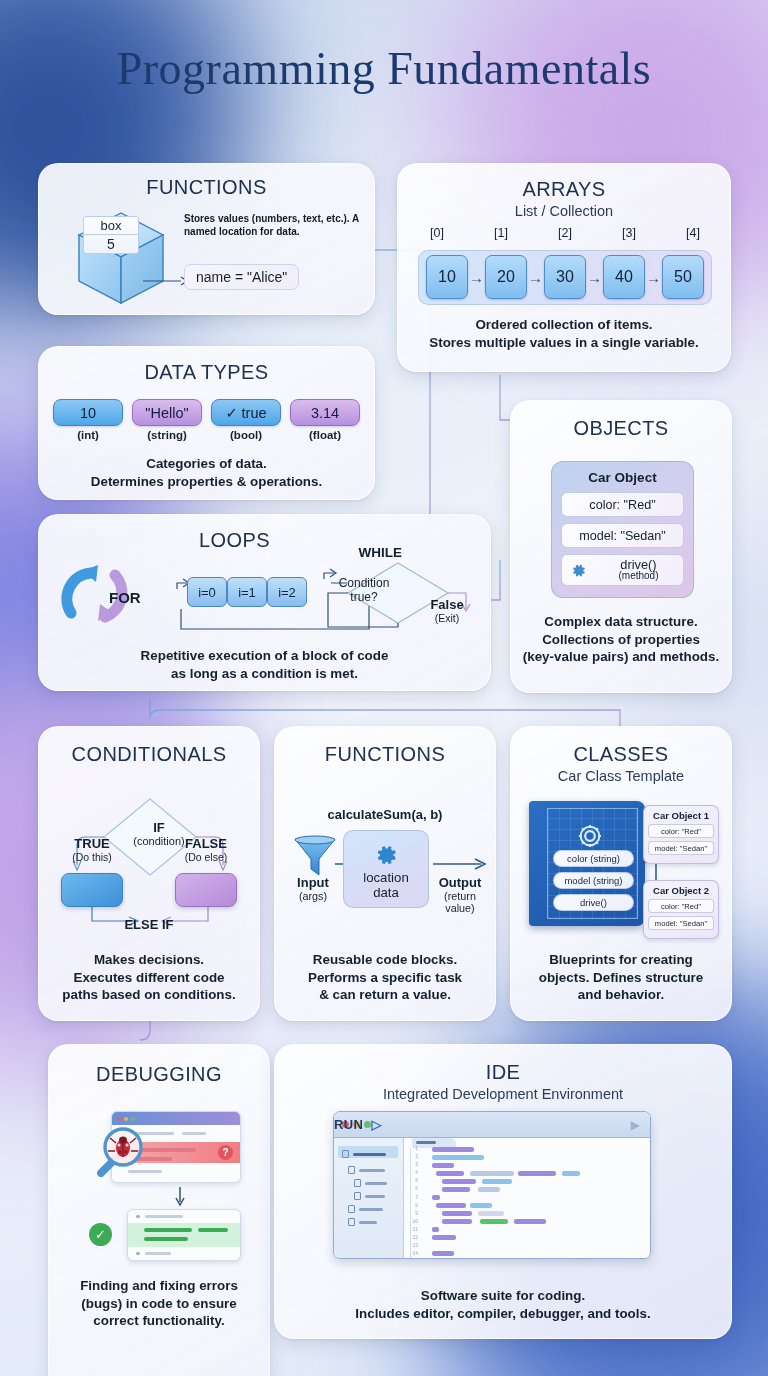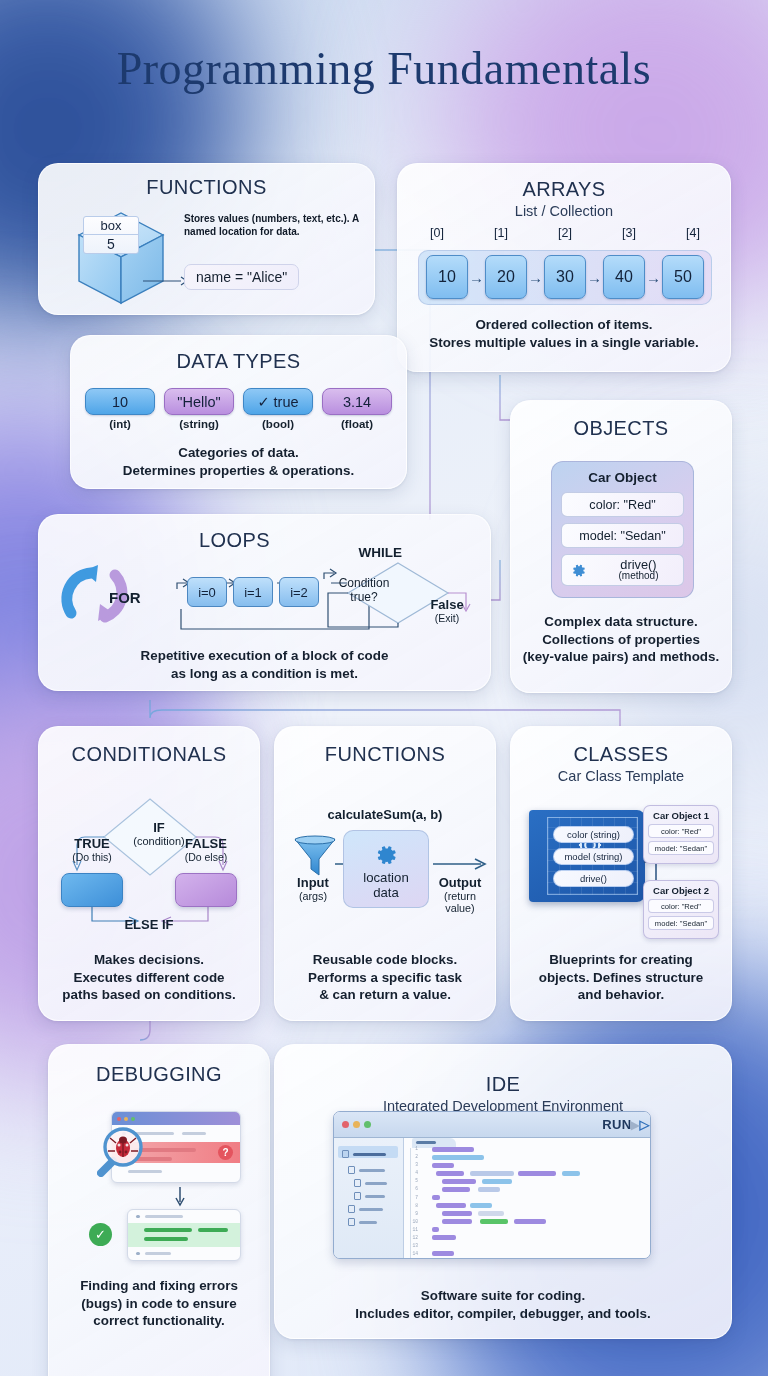--- a/index.html
+++ b/index.html
@@ -102,21 +102,21 @@
     display: flex; align-items: center; justify-content: center;
     box-shadow: 0 1px 2px rgba(30,60,110,.25);
   }
   .arr-arrow { color: #2a4e77; font-size: 15px; }
   .idx-row { position: absolute; left: 22px; top: 62px; width: 290px;
     display: flex; justify-content: space-between; padding: 0 10px; }
   .idx { font-size: 12.5px; color: #14243c; }
   #c-arrays .desc { position: absolute; left: 14px; right: 14px; top: 152px; }
 
   
-  #c-datatypes { left: 38px; top: 335px; width: 337px; height: 154px; margin-left: 32px; }
+  #c-datatypes { left: 38px; top: 346px; width: 337px; height: 154px; }
   #c-datatypes .card-h { margin-top: 14px; }
   .dt-row { position: absolute; left: 14px; right: 14px; top: 52px;
     display: flex; justify-content: space-between; }
   .dt-item { width: 70px; text-align: center; }
   .dt-chip {
     height: 27px; border-radius: 8px; font-size: 14.5px; color: #13203a;
     display: flex; align-items: center; justify-content: center; gap: 3px;
     box-shadow: 0 1px 2px rgba(40,60,110,.22);
   }
   .chip-blue { background: linear-gradient(180deg,#8ec8f5,#4fa5e8); border: 1px solid #3f87c6; }
@@ -145,21 +145,21 @@
   .obj-prop.method { height: 32px; justify-content: flex-start; padding-left: 8px; gap: 7px; }
   .obj-method-txt { text-align: center; flex: 1; line-height: 1.05; }
   .obj-method-txt .m { font-size: 12.8px; }
   .obj-method-txt .s { font-size: 10px; }
   #c-objects .desc { position: absolute; left: 10px; right: 10px; top: 212px; }
 
   
   #c-loops { left: 38px; top: 514px; width: 453px; height: 177px; }
   #c-loops .card-h { margin-top: 14px; margin-left: -60px; }
   .while-lbl { position: absolute; right: 88px; top: 30px; font-size: 13.5px; font-weight: 700; color: #13202f; }
-  .loop-cells { position: absolute; left: 148px; top: 62px; display: flex; align-items: center; gap: 6px; }
+  .loop-cells { position: absolute; left: 148px; top: 62px; display: flex; align-items: center; }
   .loop-cell {
     width: 40px; height: 30px; border-radius: 6px;
     background: linear-gradient(180deg,#bfe0fb,#86bdee);
     border: 1px solid #4c87c1; color: #12223a; font-size: 13px;
     display: flex; align-items: center; justify-content: center;
   }
   .diamond-txt { position: absolute; right: 84px; top: 62px; width: 84px; text-align: center;
     font-size: 12px; color: #13202f; line-height: 1.15; }
   .false-lbl { position: absolute; right: 12px; top: 82px; width: 62px; text-align: center; }
   .false-lbl .b { font-size: 13px; font-weight: 700; color: #12202f; }
@@ -203,21 +203,21 @@
   .fn-io .b { font-size: 13px; font-weight: 700; color: #12202f; }
   .fn-io .s { font-size: 10.8px; color: #12202f; line-height: 1.12; }
   #fn-input { left: 8px; top: 148px; width: 60px; }
   #fn-output { right: 4px; top: 148px; width: 62px; }
   #c-functions .desc { position: absolute; left: 8px; right: 8px; top: 224px; }
 
   
   #c-classes { left: 510px; top: 726px; width: 222px; height: 295px; }
   #c-classes .card-h { margin-top: 16px; }
   .bp {
-    position: absolute; left: 18px; top: 83px; width: 116px; height: 92px;
+    position: absolute; left: 18px; top: 74px; width: 116px; height: 125px;
     border-radius: 4px 8px 8px 4px;
     background: linear-gradient(150deg,#2a6fc4,#1d56a8);
     box-shadow: 0 3px 7px rgba(20,50,100,.35);
   }
   .bp-inner { position: absolute; left: 18px; top: 7px; right: 7px; bottom: 7px;
     border: 1px solid rgba(170,205,245,.65);
     background:
       repeating-linear-gradient(0deg, rgba(255,255,255,.09) 0 1px, transparent 1px 11px),
       repeating-linear-gradient(90deg, rgba(255,255,255,.09) 0 1px, transparent 1px 11px);
   }
@@ -263,31 +263,31 @@
   .win2 { position: absolute; left: 78px; top: 164px; width: 114px; height: 52px;
     border-radius: 6px; background: #fbfcfe; border: 1px solid #d3dae8; overflow: hidden;
     box-shadow: 0 2px 5px rgba(45,60,110,.15); }
   .ok-band { position: absolute; left: 0; right: 0; top: 13px; height: 24px; background: #d3f2dc; }
   .check { position: absolute; left: 40px; top: 178px; width: 23px; height: 23px; border-radius: 50%;
     background: #3dab55; display: flex; align-items: center; justify-content: center; color: #fff; font-size: 13px; }
   #c-debugging .desc { position: absolute; left: 8px; right: 8px; top: 232px; }
 
   
   #c-ide { left: 274px; top: 1044px; width: 458px; height: 295px; }
-  #c-ide .card-h { margin-top: 28px; }
+  #c-ide .card-h { margin-top: 16px; }
   .ide-win {
     position: absolute; left: 58px; top: 66px; width: 318px; height: 148px;
     border-radius: 7px; border: 1px solid #93accf; overflow: hidden;
     background: #fbfcfe; box-shadow: 0 4px 10px rgba(40,60,110,.2);
   }
   .ide-bar { height: 26px; background: linear-gradient(180deg,#dae6f6,#c7d8ee);
     display: flex; align-items: center; position: relative; padding-left: 8px; gap: 4px;
     border-bottom: 1px solid #9fb6d3; }
   .ide-dot { width: 7px; height: 7px; border-radius: 50%; }
-  .run-lbl { position: absolute; left: 0; right: 0; text-align: right; font-size: 13px;
+  .run-lbl { position: absolute; left: 0; right: 0; text-align: left; font-size: 13px;
     color: #20395e; font-weight: 600; letter-spacing: .4px; }
   .ide-side { position: absolute; left: 0; top: 26px; bottom: 0; width: 70px;
     background: linear-gradient(180deg,#eaf1fa,#dfe9f6); border-right: 1px solid #bdcde4; }
   .tree-row { position: absolute; display: flex; align-items: center; gap: 4px; }
   .tree-bar { height: 3px; border-radius: 2px; background: #8ba4c6; }
   .fileicon { width: 7px; height: 8px; border: 1px solid #6f8fba; border-radius: 1px; }
   .ide-code { position: absolute; left: 70px; top: 26px; right: 0; bottom: 0; background: #fbfcfe; }
   .gutter { position: absolute; left: 0; top: 8px; width: 16px; }
   .gnum { font-size: 4.6px; color: #9aa7bb; text-align: right; height: 8.1px; padding-right: 2px; font-family: "Liberation Mono", monospace; }
   .codeline { position: absolute; height: 4.5px; border-radius: 2px; }

